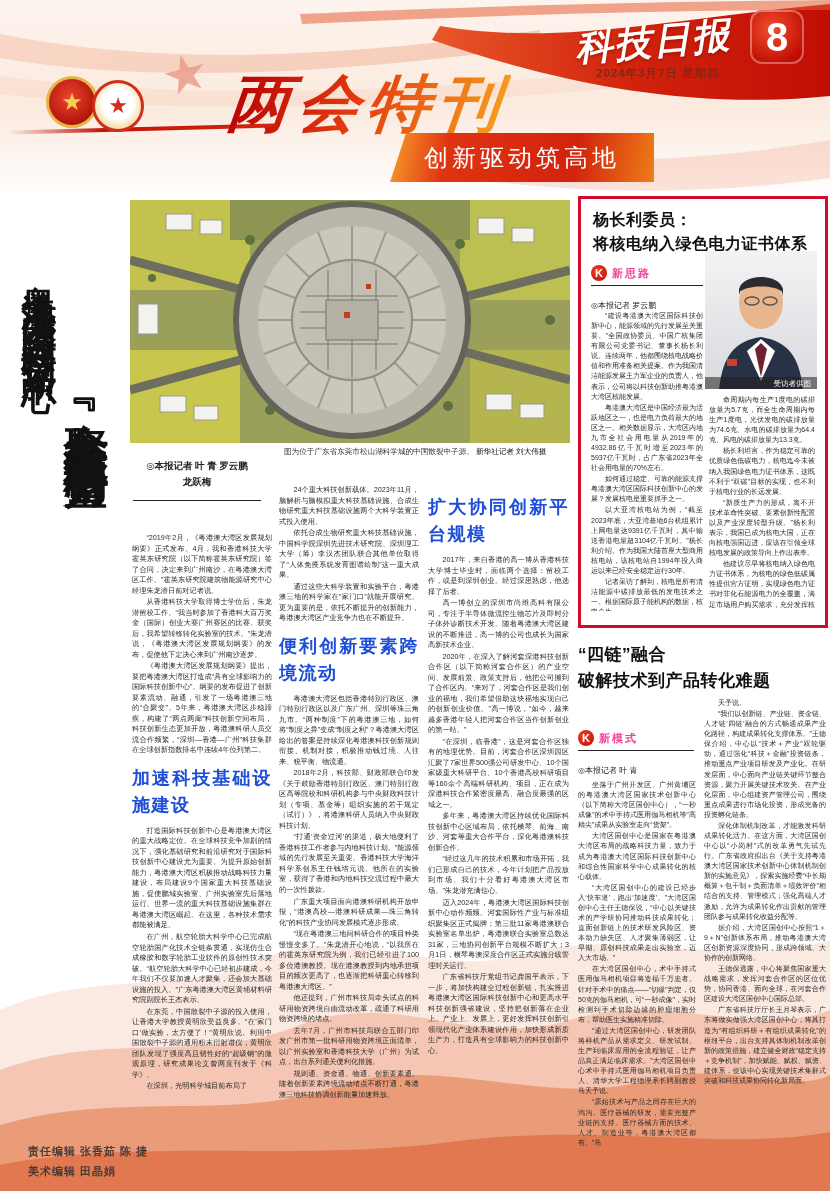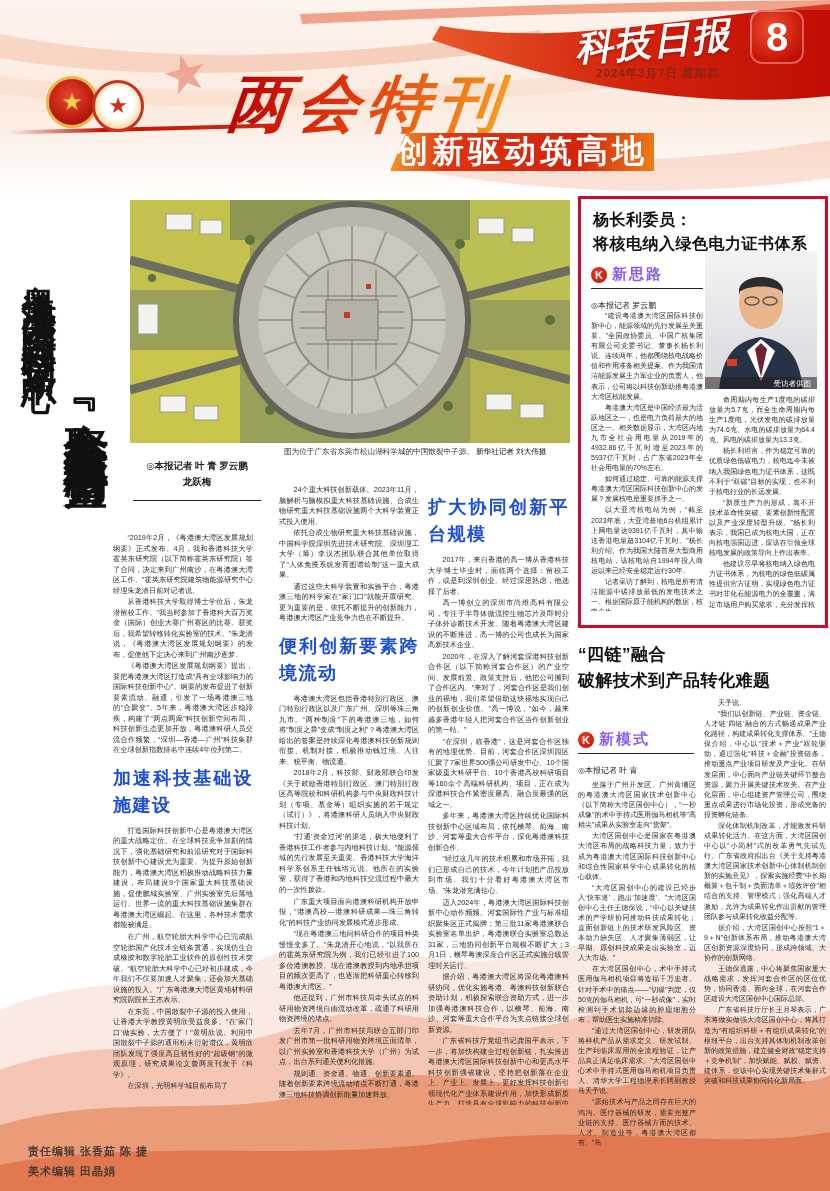--- a/index.html
+++ b/index.html
@@ -18,24 +18,24 @@
   #masthead-date{left:596px;top:66px;width:220px;font-size:11.5px;font-weight:bold;color:#8a2512;z-index:3;letter-spacing:1px;}
   #deco-star{left:162px;top:44px;font-size:52px;color:#eb9e8b;transform:rotate(-14deg);z-index:1;opacity:.85;}
   #deco-line{left:8px;top:127px;width:268px;height:4px;z-index:1;border-radius:2px;
     background:linear-gradient(to right,rgba(180,20,8,0),#c0170a 35%,#d3240f);transform:rotate(-1.5deg);}
   #special-title{left:228px;top:62px;font-size:62px;font-weight:900;font-style:italic;z-index:2;
     font-family:"DejaVu Serif","Liberation Serif",serif;letter-spacing:8px;color:#d02c0e;transform:skewX(-6deg);}
   @supports (-webkit-background-clip:text){
     #special-title{background:linear-gradient(105deg,#b90505 5%,#e3390e 45%,#f59b1e 95%);
       -webkit-background-clip:text;background-clip:text;color:transparent;}
   }
-  #banner-band{left:390px;top:133px;width:264px;height:38px;z-index:2;
+  #banner-band{left:390px;top:133px;width:264px;height:49px;z-index:2;
     clip-path:polygon(16px 0,100% 0,100% 100%,0 100%);
     background:linear-gradient(100deg,#f6a02c 0%,#e03312 22%,#d2230d 70%,#ee7d18 100%);
-    display:flex;align-items:center;justify-content:center;color:#fff;font-size:32px;font-weight:700;letter-spacing:4px;}
+    display:flex;align-items:center;justify-content:center;color:#fff;font-size:24px;font-weight:400;letter-spacing:4px;}
   .emblem{width:46px;height:46px;border-radius:50%;display:flex;align-items:center;justify-content:center;z-index:2;}
   #emblem-national{left:46px;top:76px;background:radial-gradient(circle at 45% 40%,#ef4430,#a80f03 80%);
     border:3px solid #e8b54a;color:#f7cf4e;font-size:24px;}
   #emblem-cppcc{left:92px;top:80px;background:radial-gradient(circle at 50% 45%,#ffffff 45%,#f6d9a0 75%,#e8b54a 100%);
     border:3px solid #cf2f1d;color:#cf2f1d;font-size:22px;}
   
   .vhead{writing-mode:vertical-rl;text-orientation:mixed;font-weight:900;color:#111;z-index:2;
     font-family:"Liberation Sans","DejaVu Sans",sans-serif;}
   #headline-prefix{left:18px;top:258px;height:700px;width:44px;font-size:35px;letter-spacing:7px;}
   #headline-main{left:56px;top:384px;height:730px;width:60px;font-size:45px;letter-spacing:4px;}
@@ -43,30 +43,30 @@
   #main-photo{left:130px;top:200px;width:440px;height:243px;z-index:1;}
   #photo-caption{left:284px;top:447px;width:290px;font-size:7.6px;color:#333;white-space:nowrap;z-index:2;}
   #photo-caption b{font-weight:400;color:#111;}
   
   #main-byline{left:131px;top:458px;width:132px;text-align:center;font-size:9.5px;font-weight:bold;color:#222;line-height:1.7;z-index:2;}
   #byline-rule{left:133px;top:500px;width:128px;height:0;border-bottom:1.6px solid #222;z-index:2;}
   
   .col{z-index:2;overflow:hidden;font-size:7.2px;line-height:1.46;color:#2a2a2a;margin-top:17px;}
   .para{margin:0 0 1px 0;text-indent:2em;text-align:justify;}
   .subhead{font-weight:900;font-size:18px;line-height:1.5;margin:9px 0 7px 0;color:#1d4ed8;letter-spacing:1.5px;text-align:justify;}
-  #col-1{left:113px;top:516px;width:140px;height:564px;}
+  #col-1{left:132px;top:516px;width:140px;height:564px;}
   #col-2{left:279px;top:468px;width:140px;height:616px;}
   #col-3{left:428px;top:468px;width:141px;height:620px;}
   
   #box1{left:578px;top:196px;width:244px;height:426px;border:3px solid #cf0a2c;background:#fff;z-index:2;padding:0;}
   .boxttl{font-size:16px;font-weight:900;color:#111;line-height:1.5;letter-spacing:.5px;}
   .label-row{display:flex;align-items:center;gap:5px;}
   .klogo{width:16px;height:16px;border-radius:50%;background:radial-gradient(circle at 40% 35%,#ef3d24,#c00d04);
     color:#fff;font-size:11px;font-weight:900;display:flex;align-items:center;justify-content:center;flex:0 0 16px;}
-  .label-text{color:#8b5cf6;font-size:15px;font-weight:900;letter-spacing:2px;}
+  .label-text{color:#ec4899;font-size:11px;font-weight:900;letter-spacing:2px;}
   .label-rule{height:0;border-bottom:1.5px solid #222;margin-top:4px;}
   .sbyline{font-size:8px;color:#222;margin-top:7px;}
   .boxcol{position:absolute;overflow:hidden;font-size:7px;line-height:1.44;color:#2a2a2a;}
   #box1-title{position:absolute;left:12px;top:9px;width:222px;}
   #box1-label{position:absolute;left:10px;top:66px;width:112px;}
   #box1-byline{position:absolute;left:10px;top:94px;}
   #box1-col1{left:10px;top:112px;width:112px;height:300px;}
   #box1-col2{left:128px;top:196px;width:106px;height:216px;}
   #portrait{position:absolute;left:124px;top:52px;width:112px;height:138px;}
   
@@ -218,21 +218,20 @@
   </div>
 <div id="col-3" class="abs col">
     <div class="subhead">扩大协同创新平台规模</div>
     <p class="para">2017年，来自香港的高一博从香港科技大学博士毕业时，面临两个选择：留校工作，或是到深圳创业。经过深思熟虑，他选择了后者。</p>
     <p class="para">高一博创立的深圳市尚维高科有限公司，专注于半导体微流控生物芯片及即时分子体外诊断技术开发。随着粤港澳大湾区建设的不断推进，高一博的公司也成长为国家高新技术企业。</p>
     <p class="para">2020年，在深入了解河套深港科技创新合作区（以下简称河套合作区）的产业空间、发展前景、政策支持后，他把公司搬到了合作区内。“来对了，河套合作区是我们创业的福地，我们希望借助这块福地实现自己的创新创业价值。”高一博说，“如今，越来越多香港年轻人把河套合作区当作创新创业的第一站。”</p>
     <p class="para">“在深圳，临香港”，这是河套合作区独有的地理优势。目前，河套合作区深圳园区汇聚了7家世界500强公司研发中心、10个国家级重大科研平台、10个香港高校科研项目等160余个高端科研机构、项目，正在成为深港科技合作紧密度最高、融合度最强的区域之一。</p>
     <p class="para">多年来，粤港澳大湾区持续优化国际科技创新中心区域布局，依托横琴、前海、南沙、河套等重大合作平台，深化粤港澳科技创新合作。</p>
     <p class="para">“经过这几年的技术积累和市场开拓，我们已形成自己的技术，今年计划把产品投放到市场。我们十分看好粤港澳大湾区市场。”朱龙潜充满信心。</p>
     <p class="para">迈入2024年，粤港澳大湾区国际科技创新中心动作频频。河套国际性产业与标准组织聚集区正式揭牌；第三批11家粤港澳联合实验室名单出炉，粤港澳联合实验室总数达31家，三地协同创新平台规模不断扩大；3月1日，横琴粤澳深度合作区正式实施分线管理封关运行。</p>
-    <p class="para">据介绍，粤港澳大湾区将深化粤港澳科研协同，优化实施粤港、粤澳科技创新联合资助计划，积极探索联合资助方式，进一步加强粤港澳科技合作，以横琴、前海、南沙、河套等重大合作平台为支点链接全球创新资源。</p>
     <p class="para">广东省科技厅党组书记龚国平表示，下一步，将加快构建全过程创新链，扎实推进粤港澳大湾区国际科技创新中心和更高水平科技创新强省建设，坚持把创新落在企业上、产业上、发展上，更好发挥科技创新引领现代化产业体系建设作用，加快形成新质生产力，打造具有全球影响力的科技创新中心。</p>
   </div>
 
 <div id="box1" class="abs">
   <div id="box1-title">
     <div class="boxttl">杨长利委员：</div>
     <div class="boxttl">将核电纳入绿色电力证书体系</div>
   </div>
   <div id="box1-label">
     <div class="label-row">

